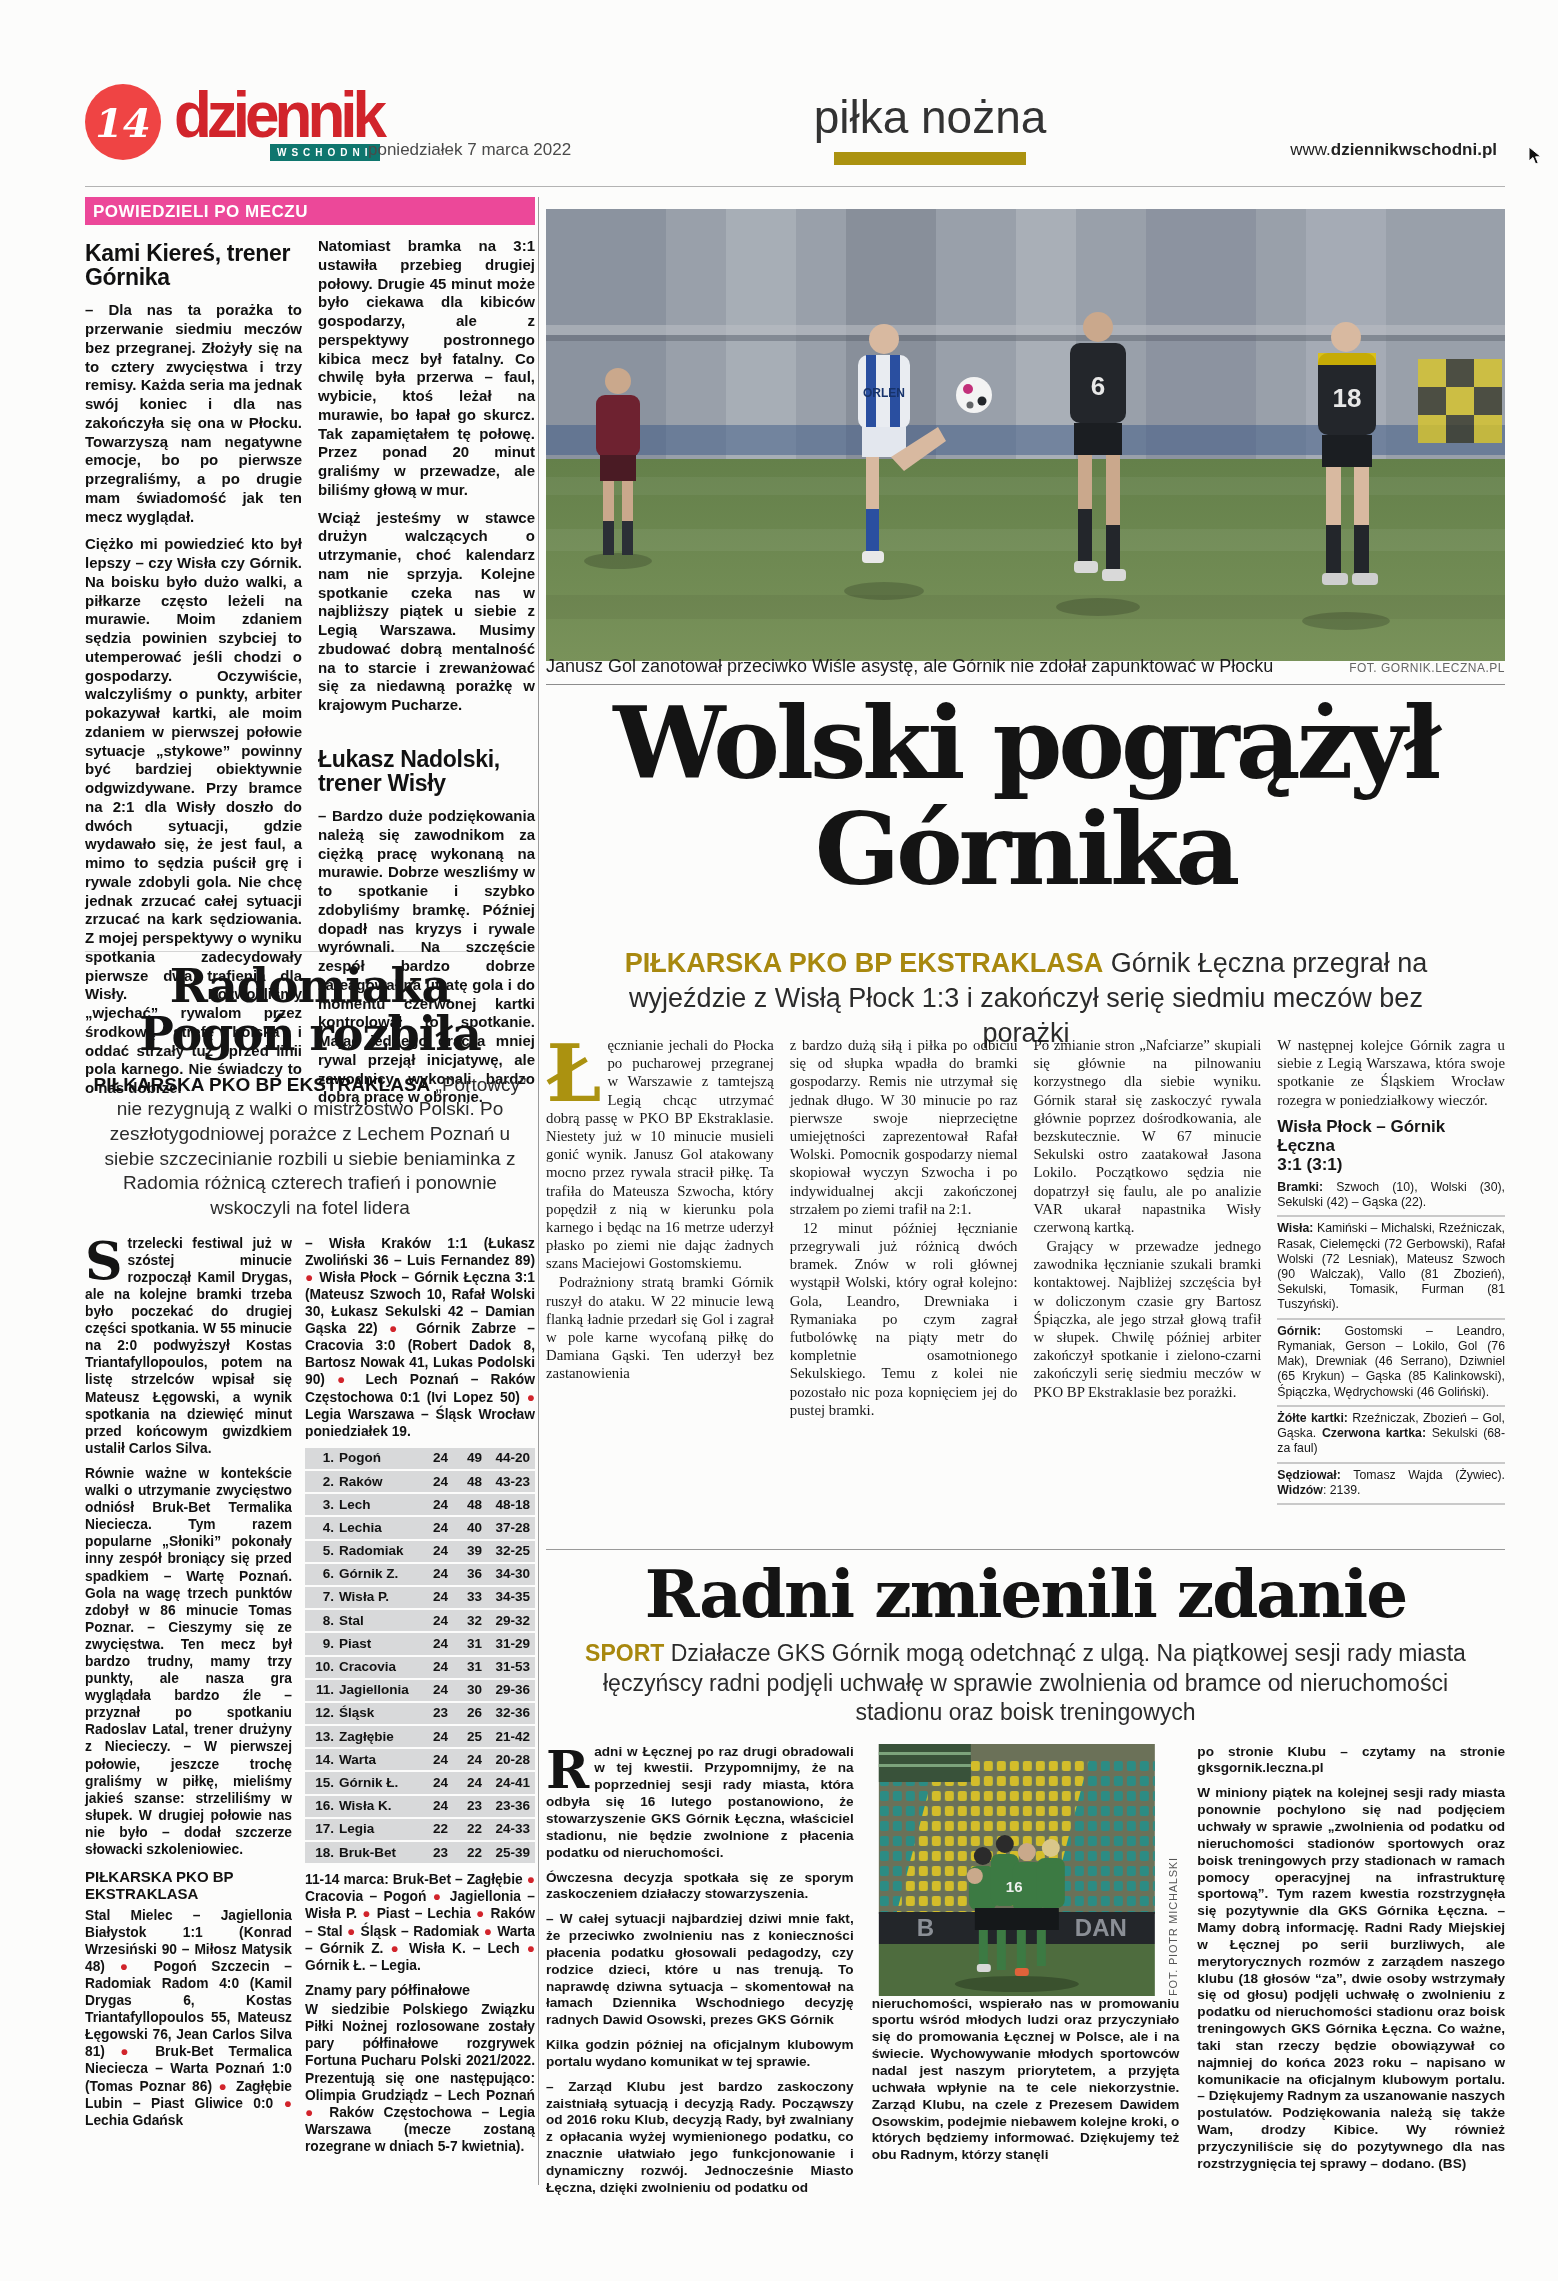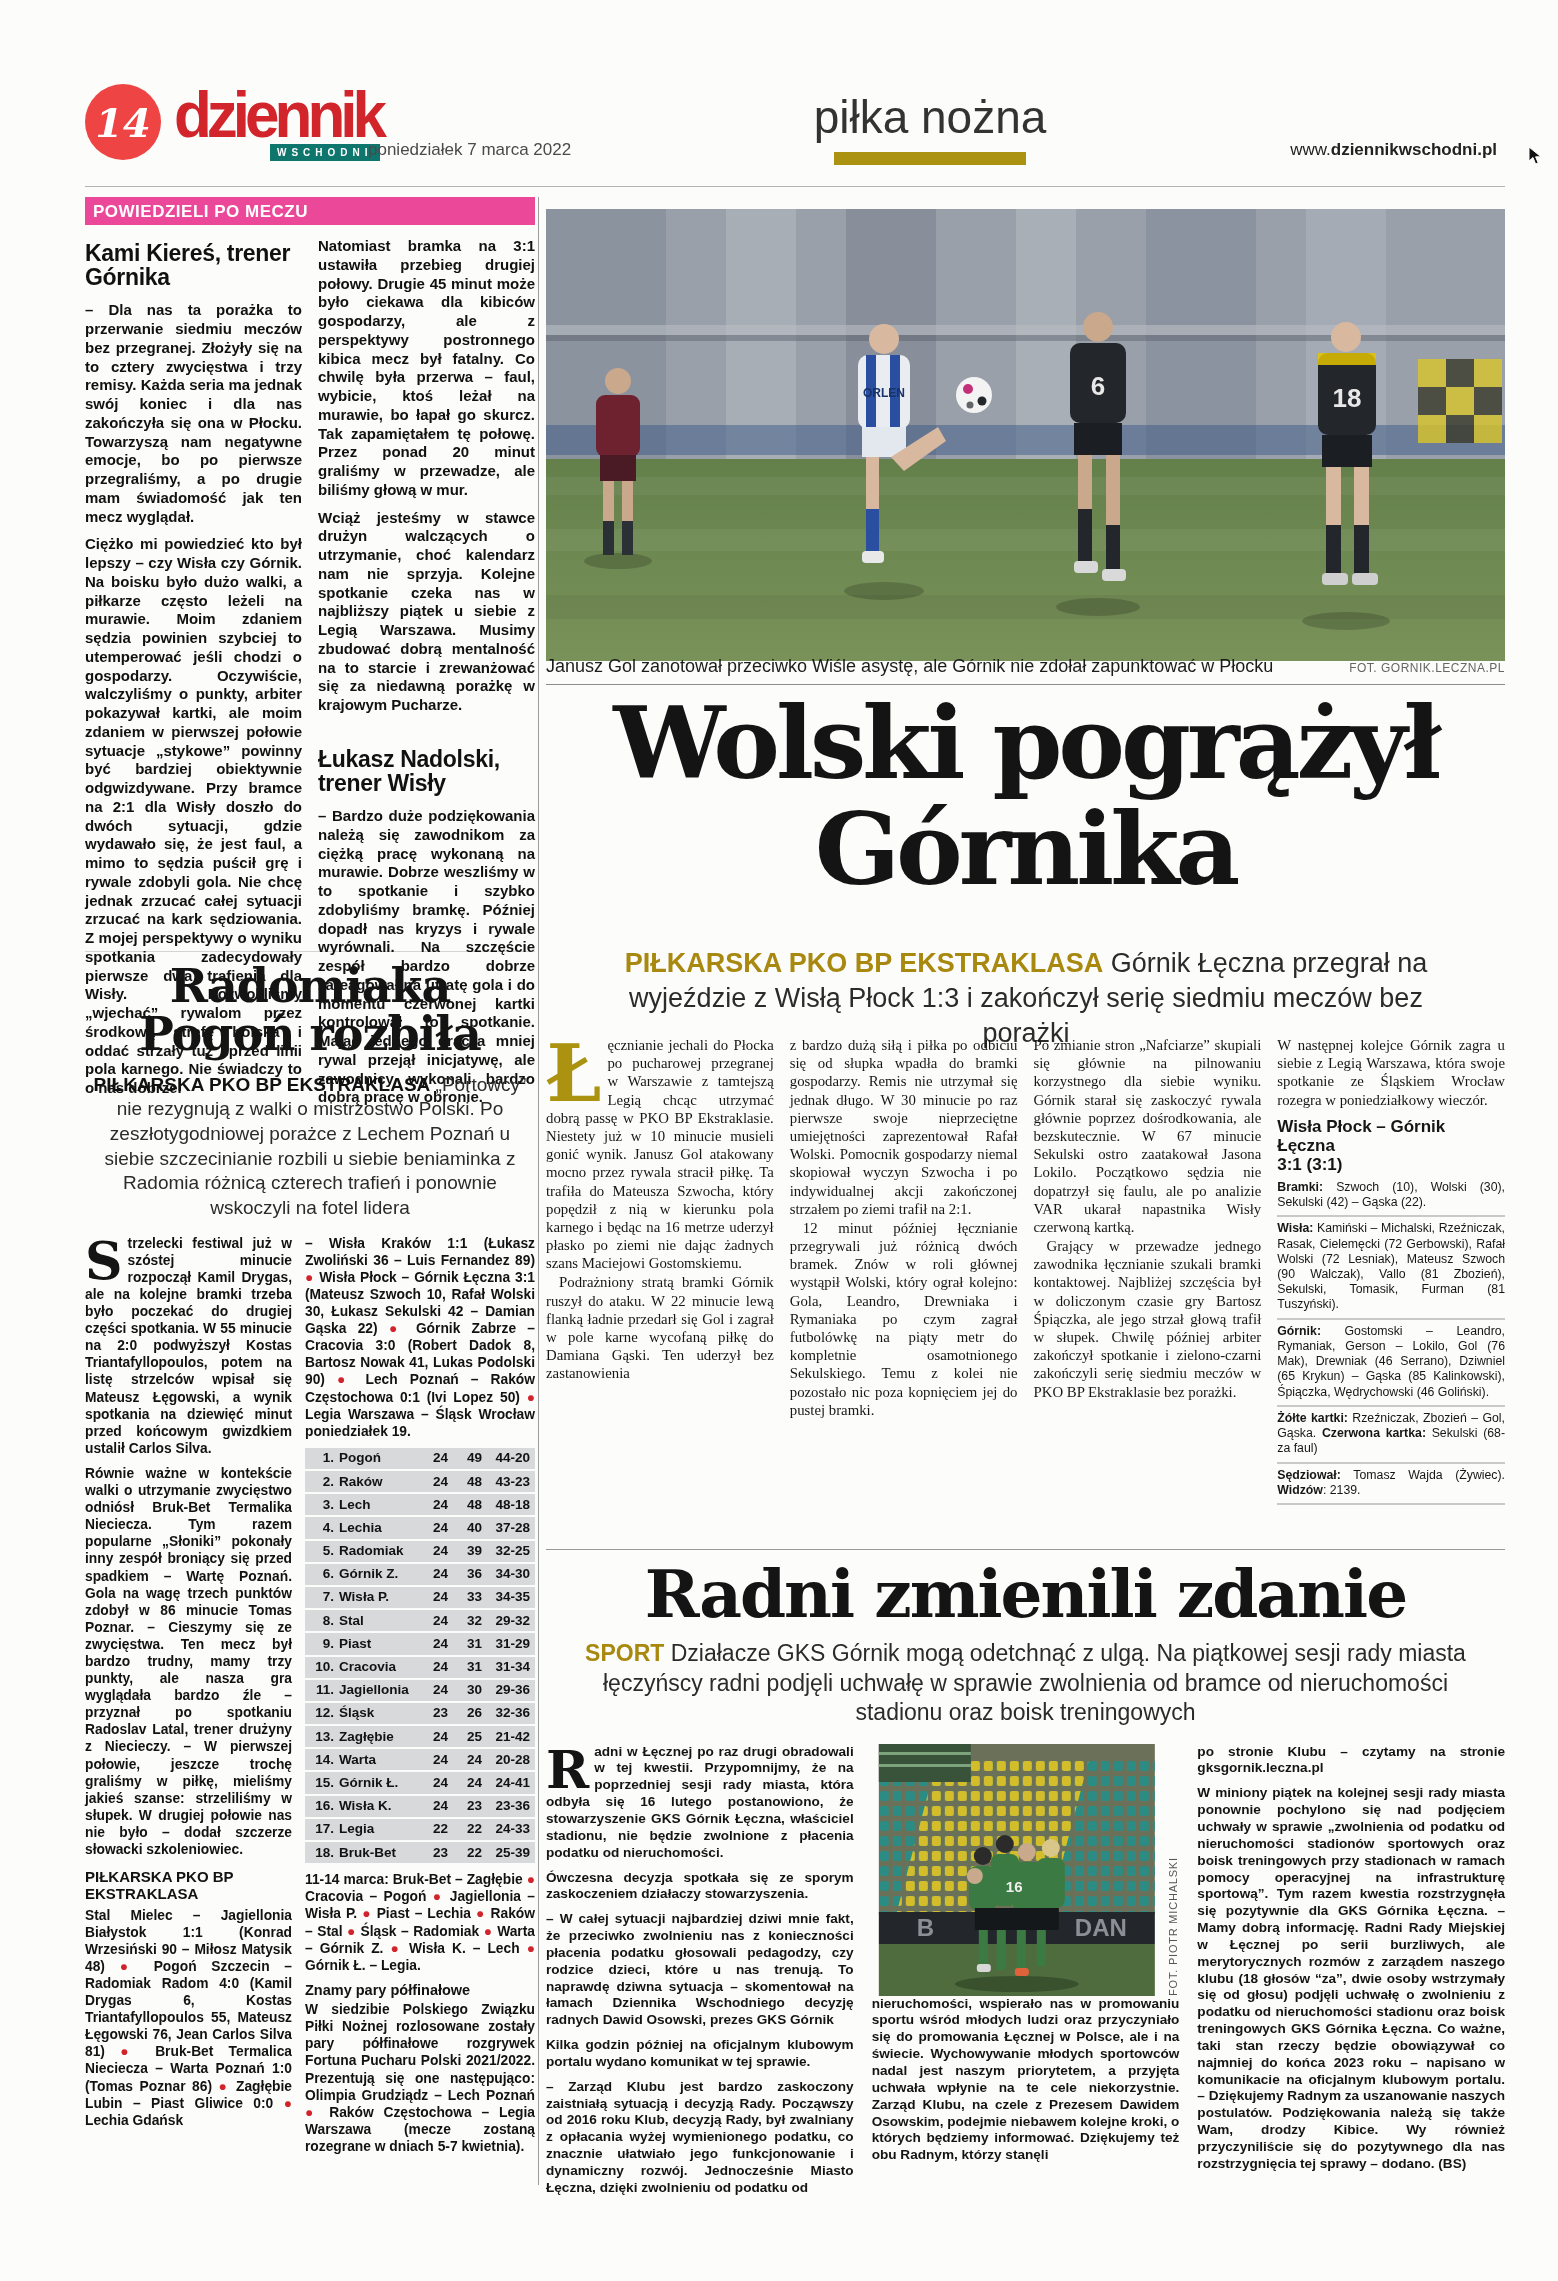--- a/index.html
+++ b/index.html
@@ -386,21 +386,21 @@
             <span class="c-m">24</span>
             <span class="c-pts">31</span>
             <span class="c-goals">31-29</span>
           </div>
 
           <div class="trow">
             <span class="c-pos">10.</span>
             <span class="c-team">Cracovia</span>
             <span class="c-m">24</span>
             <span class="c-pts">31</span>
-            <span class="c-goals">31-34</span>
+            <span class="c-goals">31-53</span>
           </div>
 
           <div class="trow">
             <span class="c-pos">11.</span>
             <span class="c-team">Jagiellonia</span>
             <span class="c-m">24</span>
             <span class="c-pts">30</span>
             <span class="c-goals">29-36</span>
           </div>
 

